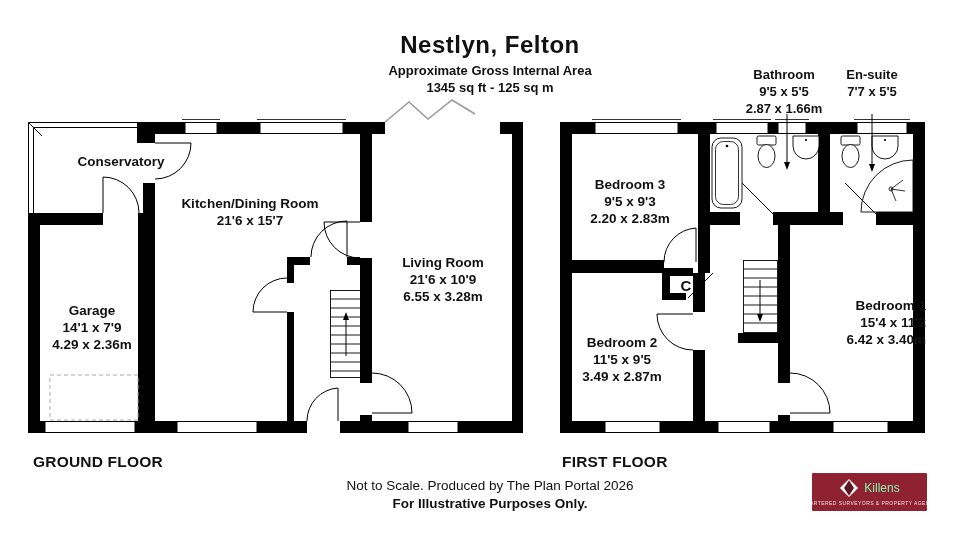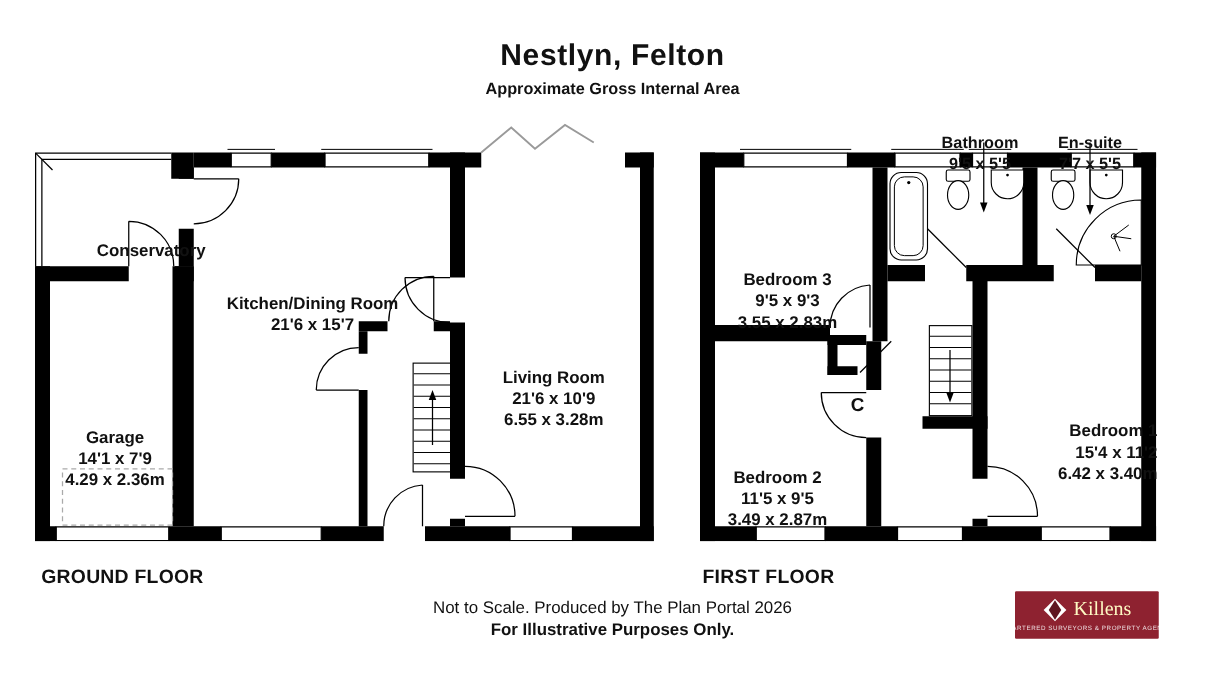--- a/index.html
+++ b/index.html
@@ -4,28 +4,28 @@
 <style>
   html,body{margin:0;padding:0;background:#fff;}
   .canvas{position:relative;width:980px;height:558px;background:#fff;overflow:hidden;
           font-family:"Liberation Sans","DejaVu Sans",sans-serif;color:#111;}
   .ctr{position:absolute;left:0;width:980px;text-align:center;white-space:nowrap;}
   .title{top:31px;font-size:24px;font-weight:bold;letter-spacing:.5px;}
   .sub{top:63px;font-size:13px;font-weight:bold;}
   .area{top:80px;font-size:13px;font-weight:bold;}
   .plan{position:absolute;padding-left:24px;}
   .plan svg{position:absolute;left:0;top:0;}
-  .rlabel{position:absolute;text-align:center;font-weight:bold;font-size:13.5px;line-height:17px;white-space:nowrap;margin-top:39px;}
+  .rlabel{position:absolute;text-align:center;font-weight:bold;font-size:13.5px;line-height:17px;white-space:nowrap;}
   .flabel{position:absolute;font-weight:bold;font-size:15.5px;letter-spacing:.2px;white-space:nowrap;}
   .foot1{top:478px;font-size:13.5px;}
   .foot2{top:496px;font-size:13.5px;font-weight:bold;}
   .logo{position:absolute;display:flex;flex-direction:column;align-items:center;justify-content:center;
         background:#8e2230;border-radius:1px;}
   .logo-row{display:flex;align-items:center;gap:5px;}
-  .logo-brand{font-family:Liberation Serif, serif;color:#fef9c3;font-size:16px;line-height:20px;}
+  .logo-brand{font-family:Liberation Sans, sans-serif;color:#86efac;font-size:12px;line-height:20px;}
   .logo-tag{color:rgba(255,255,255,.85);font-size:5px;letter-spacing:.45px;margin-top:2px;white-space:nowrap;}
   
   .wall{fill:#000;}
   .winr{fill:#fff;stroke:#000;stroke-width:1;}
   .thin{stroke:#000;stroke-width:.8;}
   .door{stroke:#000;stroke-width:1;fill:none;}
   .stair{stroke:#000;stroke-width:.9;fill:none;}
   .fix{fill:#fff;stroke:#000;stroke-width:.9;}
   .fixl{stroke:#000;stroke-width:.8;fill:none;}
   .glass{stroke:#000;stroke-width:1;fill:none;}
@@ -34,20 +34,21 @@
   .lead{stroke:#000;stroke-width:1;}
   .ah{fill:#000;}
 </style>
 </head>
 <body>
 
 <div class="canvas">
 
   <div class="ctr title">Nestlyn, Felton</div>
   <div class="ctr sub">Approximate Gross Internal Area</div>
+  <div class="ctr area">1345 sq ft - 125 sq m</div>
 
   <div class="plan" style="left:28px;top:96px;width:495px;height:337px;">
     <svg width="495" height="337" viewBox="0 -26 495 337">
 
       <polyline class="zig" points="357,0 381,-20 400,-3 424,-22 447,-8"></polyline>
 
       <g>
         <path class="glass" d="M0.5,91 L0.5,0.5 L109,0.5"></path>
         <path class="glass" d="M5.5,91 L5.5,5.5 L109,5.5"></path>
         <path class="glass" d="M0.5,0.5 L14,14"></path>
@@ -242,37 +243,38 @@
         <line class="lead" x1="227" y1="-8" x2="227" y2="42"></line>
           <polygon class="ah" points="227,48 224,40 230,40"></polygon>
         <line class="lead" x1="312" y1="-8" x2="312" y2="44"></line>
           <polygon class="ah" points="312,50 309,42 315,42"></polygon>
       </g>
     </svg>
 
     <div class="rlabel" style="left:0px;top:80px;width:140px;">
       <div>Bedroom 3</div>
       <div>9'5 x 9'3</div>
-      <div>3.55 x 2.83m</div>
+      <div>2.20 x 2.83m</div>
     </div>
     <div class="rlabel" style="left:-8px;top:238px;width:140px;">
       <div>Bedroom 2</div>
       <div>11'5 x 9'5</div>
       <div>3.49 x 2.87m</div>
     </div>
     <div class="rlabel" style="left:226px;top:201px;width:140px;text-align:right;">
       <div>Bedroom 1</div>
       <div>15'4 x 11'2</div>
       <div>6.42 x 3.40m</div>
     </div>
   </div>
 
   <div class="rlabel" style="left:714px;top:66px;width:140px;font-size:13px;">
     <div>Bathroom</div>
     <div>9'5 x 5'5</div>
+    <div>2.87 x 1.66m</div>
   </div>
   <div class="rlabel" style="left:802px;top:66px;width:140px;font-size:13px;">
     <div>En-suite</div>
     <div>7'7 x 5'5</div>
   </div>
 
   <div class="rlabel" style="left:671px;top:277px;width:30px;font-size:15px;">
     <div>C</div>
   </div>
 

